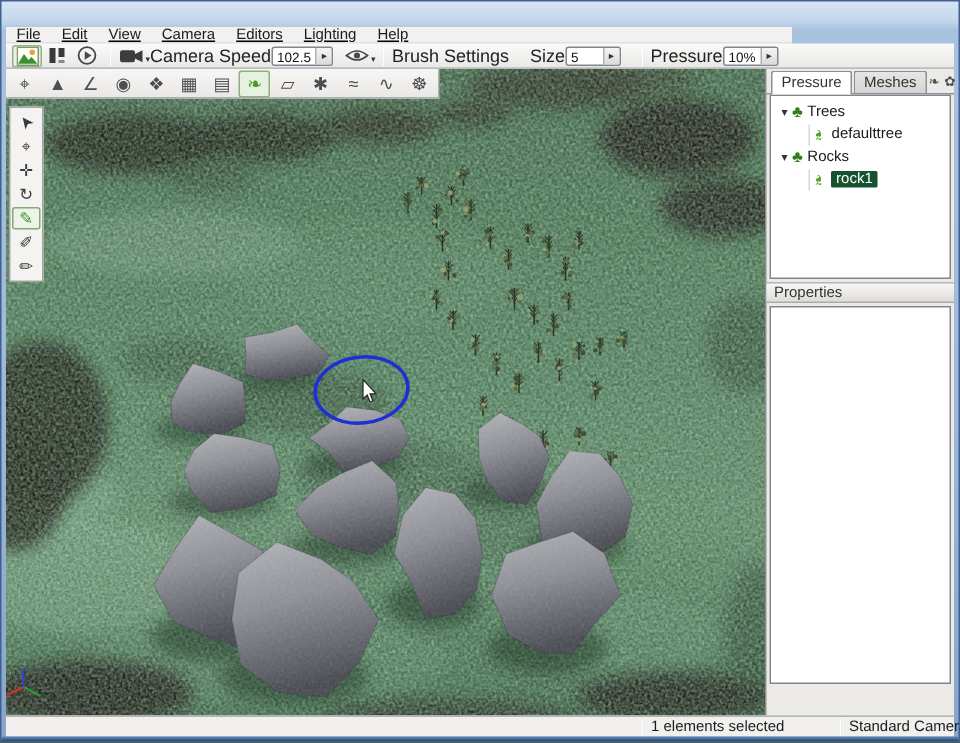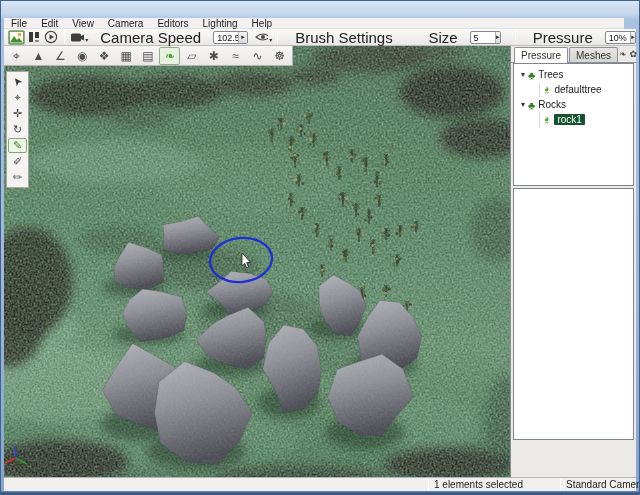--- a/index.html
+++ b/index.html
@@ -10,29 +10,29 @@
   .screen::after{content:"";position:absolute;left:1px;right:1px;bottom:1px;height:3px;
     background:linear-gradient(#6d8fba,#24466f);}
   
   .titlebar{position:absolute;left:0;top:0;width:640px;height:18px;display:flex;align-items:center;padding-left:6px;}
   .title{font-size:11px;color:#141414;margin-left:5px;}
   .winbtns{position:absolute;right:4px;top:5px;display:flex;gap:1px;}
   .wbtn{width:19px;height:13px;border:1px solid #8494ac;border-radius:2px;display:flex;align-items:center;justify-content:center;
     background:linear-gradient(#fdfdfd,#cfd9e6 50%,#bac8da);}
   .wbtn.close{width:20px;background:linear-gradient(#f3b3a9,#d96a5b 50%,#c14d3e);border-color:#93392f;}
   
-  .menubar{position:absolute;left:4px;top:18px;width:620px;height:11px;background:#f2f1f0;display:flex;align-items:center;border-bottom:1px solid #e0dfde;}
+  .menubar{position:absolute;left:4px;top:18px;width:524px;height:11px;background:#f2f1f0;display:flex;align-items:center;border-bottom:1px solid #e0dfde;text-decoration:underline;}
   .menu-item{font-size:10px;color:#1a1a1a;padding:0 7px;line-height:11px;}
   
   .toolbar1{position:absolute;left:4px;top:29px;width:632px;height:17px;display:flex;align-items:center;
     background:linear-gradient(#fafaf9,#e9e8e6);border-bottom:1px solid #bdbcba;padding-left:4px;}
   .tbtn{width:20px;height:15px;border:1px solid transparent;border-radius:2px;display:flex;align-items:center;justify-content:center;}
   .tbtn.sel{background:#e9f2e1;border-color:#93b285;}
   .sep{width:1px;height:14px;background:#c6c5c3;border-right:1px solid #fff;margin:0 5px;}
-  .tlabel{font-size:15px;color:#222;margin:0 12px;white-space:nowrap;}
+  .tlabel{font-size:12px;color:#222;margin:0 0;white-space:nowrap;}
   .spin{display:flex;height:13px;border:1px solid #82868d;background:#fff;border-radius:2px;align-items:stretch;overflow:hidden;}
   .spin .v{font-size:9px;color:#111;padding:1px 3px 0 3px;min-width:24px;}
   .spin .a{width:11px;border-left:1px solid #aeaeae;background:linear-gradient(#f5f5f5,#dadada);
     font-size:7px;color:#333;display:flex;align-items:center;justify-content:center;}
   .mini{font-size:6px;color:#333;margin-left:1px;align-self:flex-end;padding-bottom:2px;}
   
   .viewport{position:absolute;left:4px;top:46px;width:506px;height:431px;background:#46704d;}
   .viewport svg{display:block;}
   
   .row2{position:absolute;left:4px;top:46px;width:289px;height:20px;display:flex;align-items:center;gap:1px;padding:0 2px;
@@ -771,20 +771,21 @@
         <span class="caret">▾</span>
         <span class="gicon">♣</span>
         <span>Rocks</span>
       </div>
       <div class="trow">
         <span class="childind"></span>
         <span class="leaf">❧</span>
         <span class="sel-label">rock1</span>
       </div>
     </div>
+    <div class="phead2">Properties</div>
     <div class="propsbox"></div>
   </div>
 
   <div class="statusbar">
     <div class="sdiv" style="left:424px"></div>
     <span style="left:430px">1 elements selected</span>
     <div class="sdiv" style="left:556px"></div>
     <span style="left:562px">Standard Camera</span>
   </div>
 

